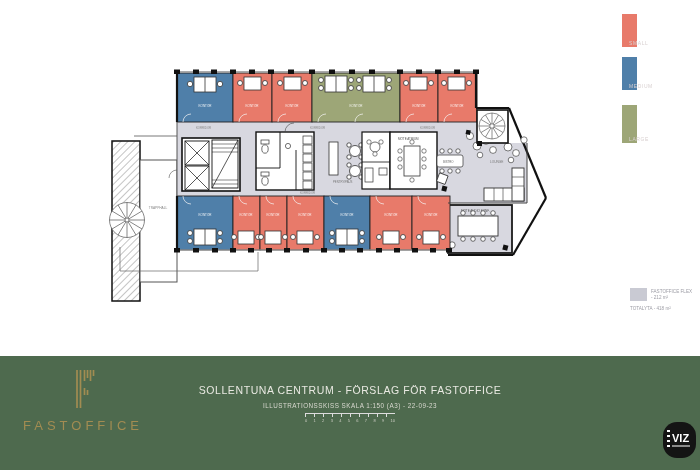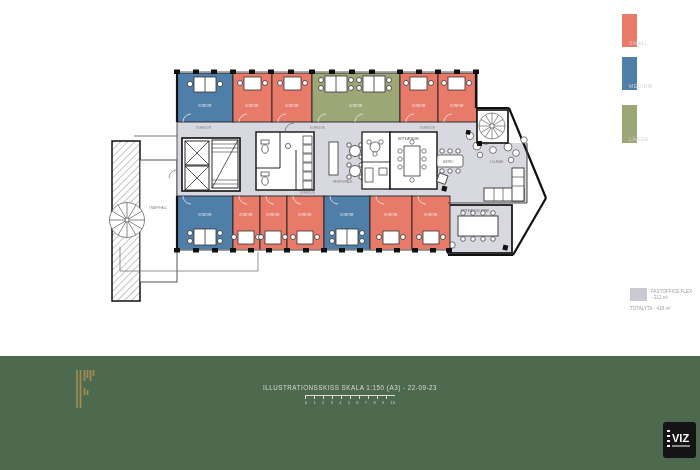--- a/index.html
+++ b/index.html
@@ -28,21 +28,21 @@
   .logo-word{margin-top:4px;color:#A28C52;font-size:13px;letter-spacing:4px;font-weight:500;}
   .titles{position:absolute;left:160px;right:160px;top:28px;text-align:center;color:#e9e9e2;}
   .t1{font-size:10.5px;letter-spacing:.6px;margin-bottom:6px;white-space:nowrap;}
   .t2{font-size:10.5px;letter-spacing:.6px;margin-bottom:6px;white-space:nowrap;}
   .t3{font-size:6.3px;letter-spacing:.5px;color:#d9d9d0;margin-bottom:4px;}
   .scalebar{width:90px;margin:0 auto;}
   .scalebar .bar{height:3px;border-top:1px solid #ddd;
      background:repeating-linear-gradient(90deg,#ddd 0 1px,transparent 1px 9px);}
   .scalebar .nums{display:flex;justify-content:space-between;font-size:4px;color:#cfcfc6;margin-top:1px;}
   .viz{position:absolute;right:4px;top:66px;width:33px;height:36px;background:#141414;
-       border-radius:3px;color:#fff;}
+       border-radius:14px;color:#fff;}
   .viz .dots{position:absolute;left:4px;top:8px;width:3px;height:20px;
      background:repeating-linear-gradient(180deg,#fff 0 2px,transparent 2px 5px);}
   .viz .word{position:absolute;left:9px;top:10px;font-size:11px;font-weight:bold;letter-spacing:0;}
   .viz .sub{position:absolute;left:9px;top:23px;width:18px;height:2px;background:#8a8a8a;}
 </style>
 </head>
 <body>
 
 <div class="screen">
 
@@ -446,23 +446,25 @@
           <line x1="14" y1="2" x2="14" y2="40"></line>
             <line x1="17.5" y1="2" x2="17.5" y2="40"></line>
           <line x1="21.5" y1="2" x2="21.5" y2="13"></line>
             <line x1="24.5" y1="2" x2="24.5" y2="10"></line>
           <line x1="27.5" y1="2" x2="27.5" y2="13"></line>
             <line x1="30.5" y1="2" x2="30.5" y2="8"></line>
           <line x1="21.5" y1="20" x2="21.5" y2="27"></line>
             <line x1="24.5" y1="22" x2="24.5" y2="27"></line>
         </g>
       </svg>
+      <div class="logo-word">FASTOFFICE</div>
     </div>
 
     <div class="titles">
+      <div class="t1">SOLLENTUNA CENTRUM - FÖRSLAG FÖR FASTOFFICE</div>
       <div class="t3">ILLUSTRATIONSSKISS SKALA 1:150 (A3) - 22-09-23</div>
       <div class="scalebar">
         <div class="bar"></div>
         <div class="nums">
           <span>0</span>
           <span>1</span>
           <span>2</span>
           <span>3</span>
           <span>4</span>
           <span>5</span>

